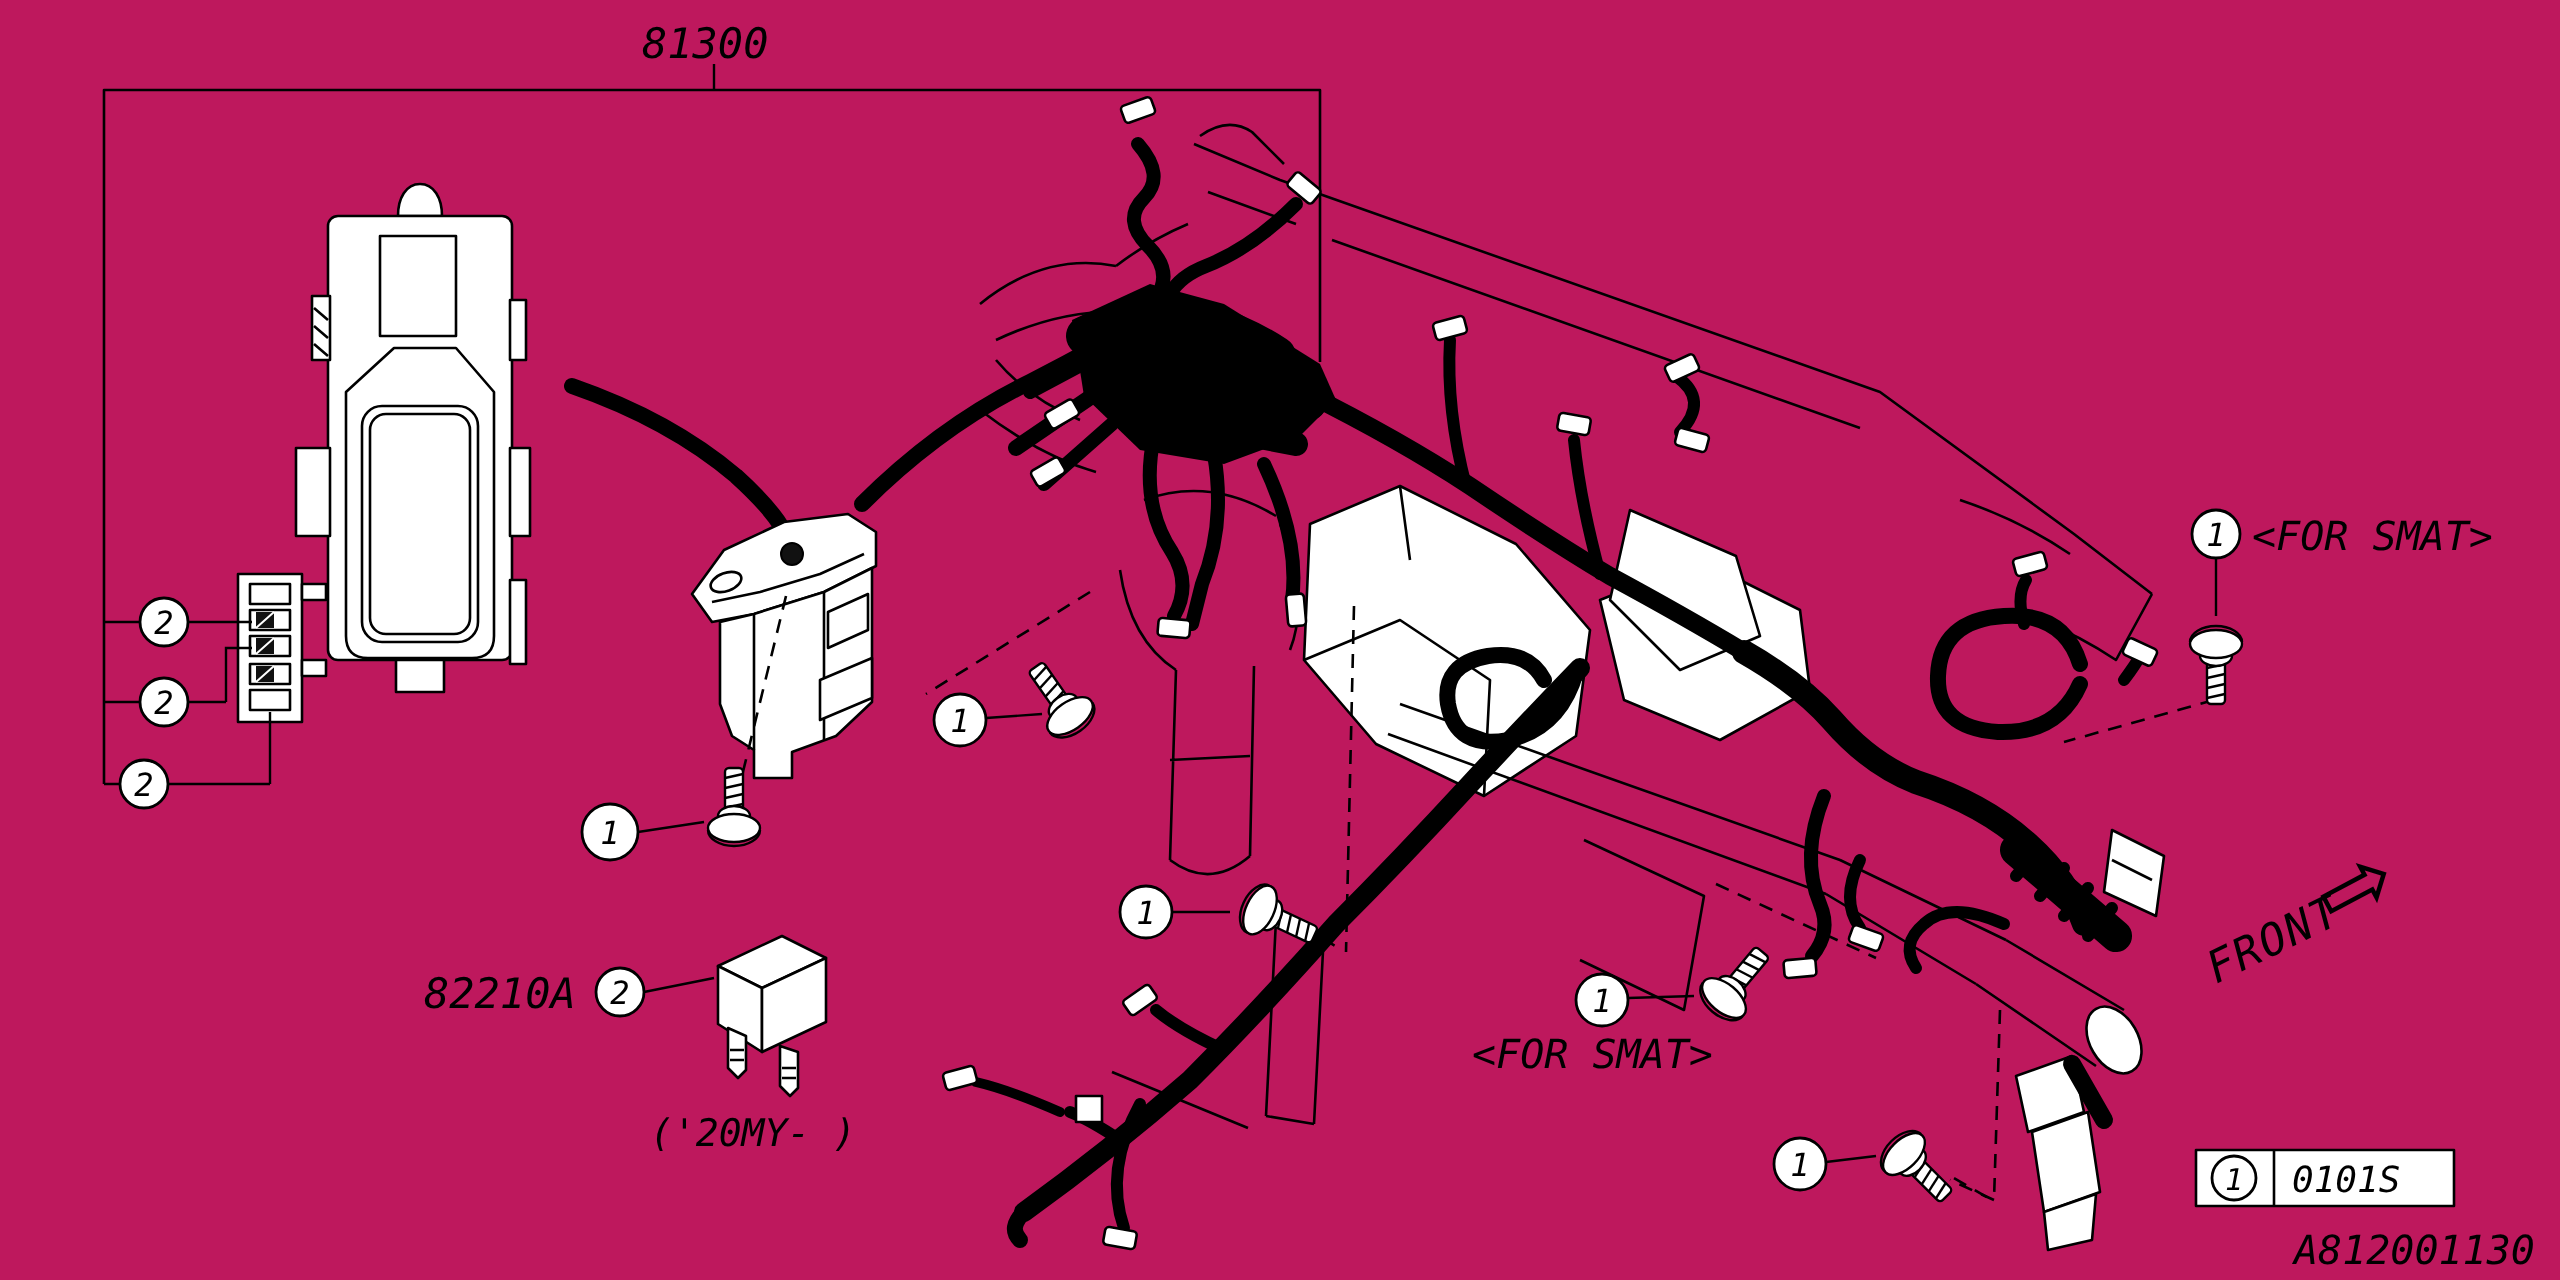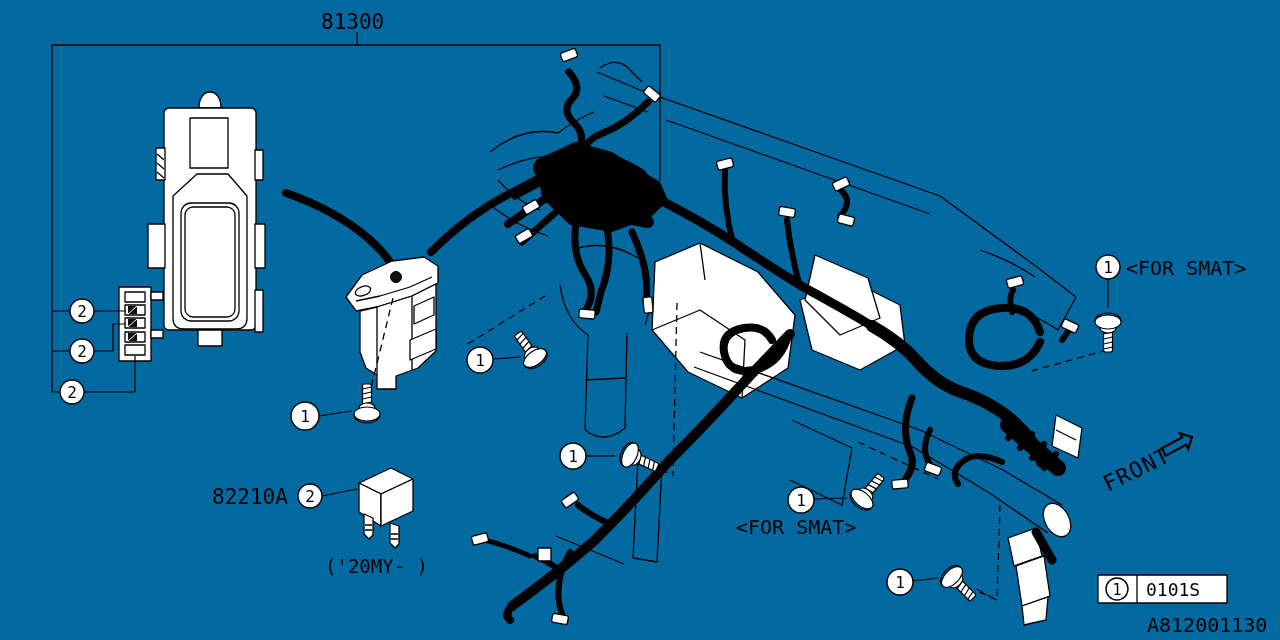--- a/index.html
+++ b/index.html
@@ -1,16 +1,16 @@
 <!DOCTYPE html>
 <html><head>
 <meta charset="utf-8">
 <style>
   html,body{margin:0;padding:0;background:#fff;}
-  .page{position:relative;width:1280px;height:640px;background:#0369a1;overflow:hidden;}
+  .page{position:relative;width:1280px;height:640px;background:#be185d;overflow:hidden;font-style:italic;}
   svg{position:absolute;left:0;top:0;}
   .thin{fill:none;stroke:#000;stroke-width:1.3;stroke-linejoin:round;}
   .thinf{fill:#fff;stroke:#000;stroke-width:1.3;stroke-linejoin:round;}
   .wire{fill:none;stroke:#000;stroke-linecap:round;stroke-linejoin:round;}
   .dash{fill:none;stroke:#000;stroke-width:1.3;stroke-dasharray:7 5;}
   .lead{fill:none;stroke:#000;stroke-width:1.2;}
   .co circle{fill:#fff;stroke:#000;stroke-width:1.4;}
   .t{font-family:"DejaVu Sans Mono","Liberation Mono",monospace;fill:#000;}
   .num{font-family:"DejaVu Sans Mono","Liberation Mono",monospace;fill:#000;text-anchor:middle;}
 </style>

